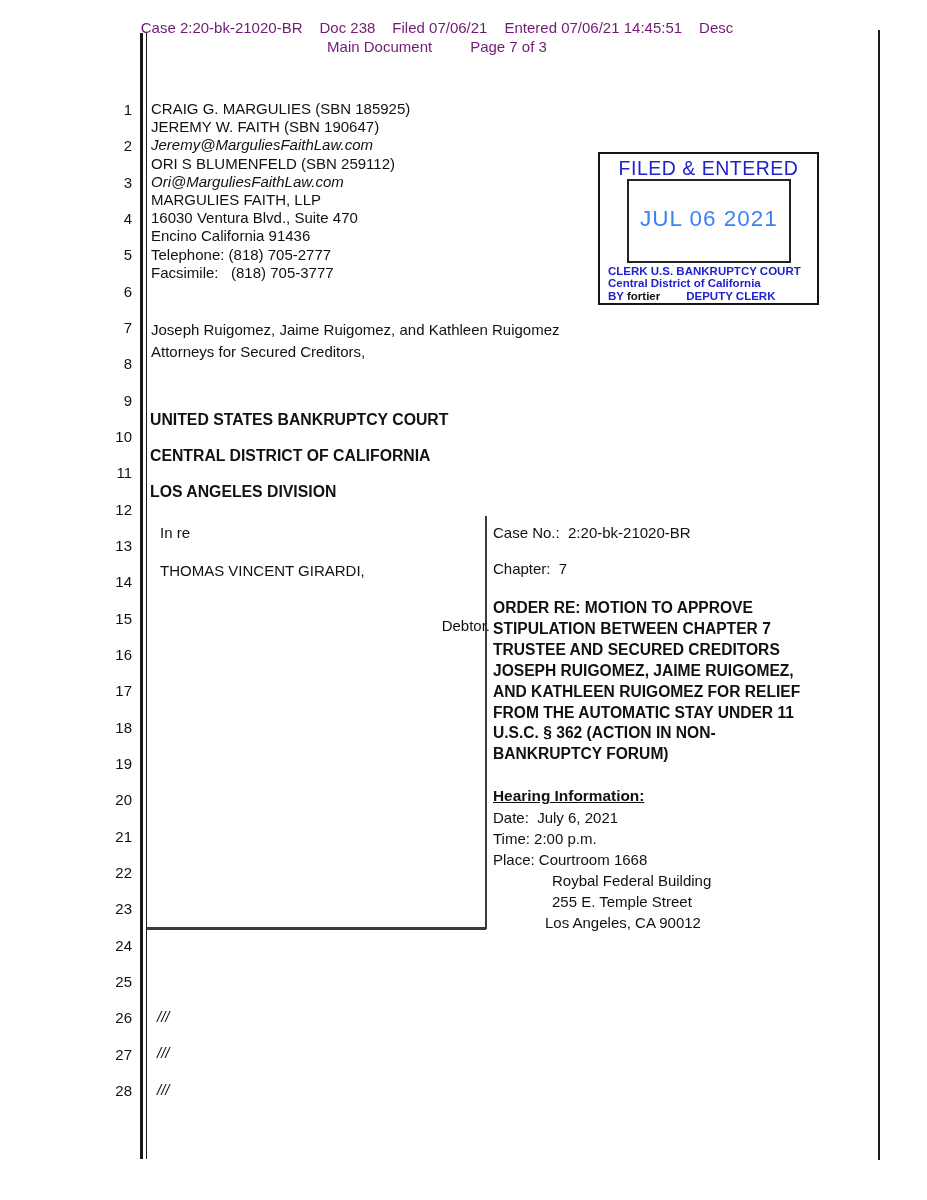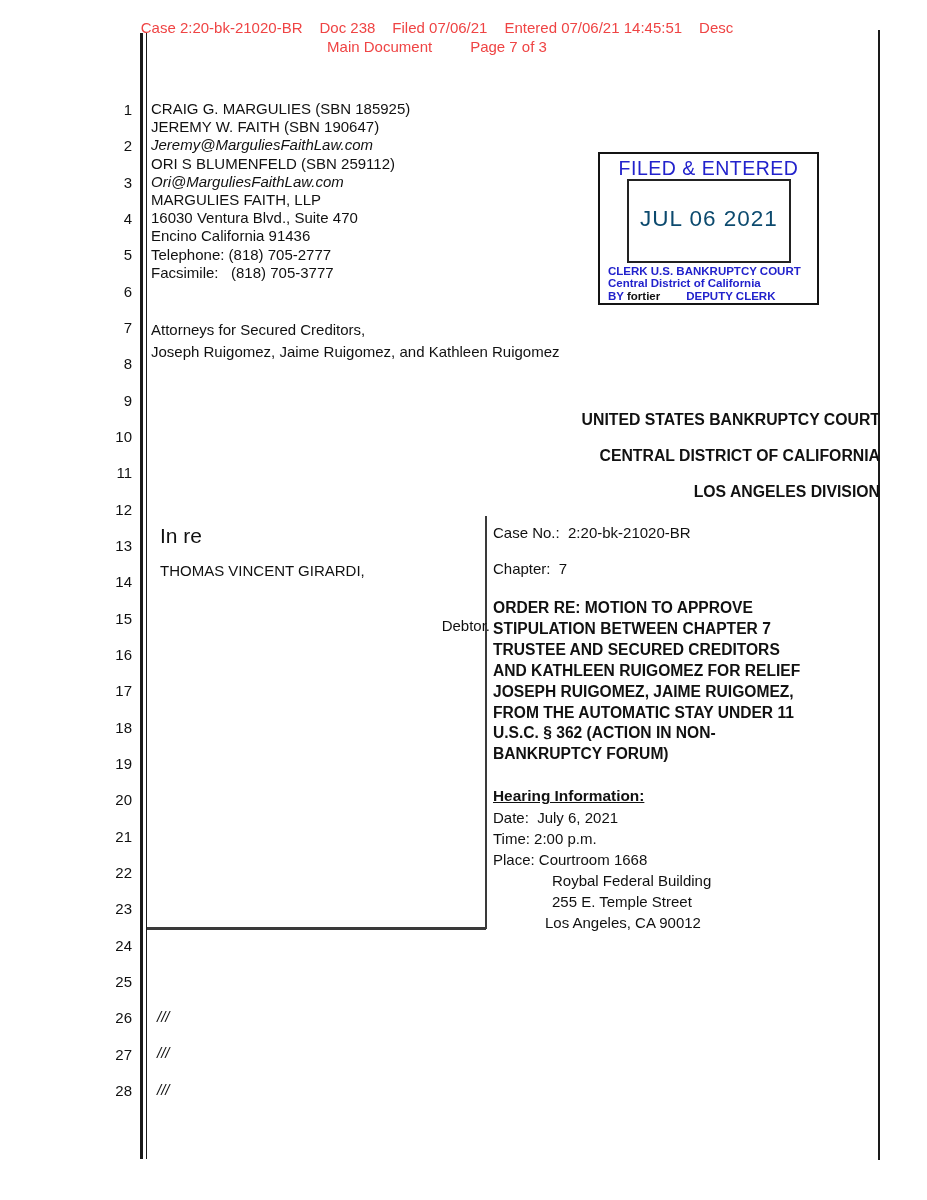--- a/index.html
+++ b/index.html
@@ -2,21 +2,21 @@
 <html><head>
 <meta charset="utf-8">
 <style>
   html,body{margin:0;padding:0;background:#fff;}
   #page{
     position:relative;width:927px;height:1200px;background:#fff;overflow:hidden;
     font-family:"Liberation Sans","DejaVu Sans",sans-serif;color:#111;
   }
   .t{white-space:pre;}
   
-  .hdr-row{position:absolute;left:0;width:874px;display:flex;justify-content:center;gap:17px;font-size:15px;color:#ef4444;}
+  .hdr-row{position:absolute;left:0;width:874px;display:flex;justify-content:center;gap:17px;font-size:15px;color:#701a75;}
   .hdr-row1{top:19px;}
   .hdr-row2{top:38px;gap:38px;}
   
   .rule{position:absolute;background:#1a1a1a;}
   .rule-left-thick{left:140px;top:33px;width:2.5px;height:1126px;}
   .rule-left-thin{left:146px;top:33px;width:1px;height:1126px;}
   .rule-right{left:878px;top:30px;width:2px;height:1130px;}
   
   .line-numbers{position:absolute;left:98px;top:101px;width:34px;text-align:right;font-size:15px;}
   .line-numbers div{height:36.33px;}
@@ -27,26 +27,26 @@
   .representing{position:absolute;left:151px;top:319px;font-size:15px;line-height:22.2px;}
   
   .stamp{position:absolute;left:598px;top:152px;width:217px;height:149px;border:2px solid #141414;background:#fff;}
   .stamp-title{margin-top:3px;text-align:center;font-size:19.5px;letter-spacing:.5px;}
   .stamp-inner{position:absolute;left:27px;top:25px;width:160px;height:80px;border:2.5px solid #222;}
   .stamp-date{width:100%;text-align:center;line-height:76px;font-size:22.5px;letter-spacing:1px;}
   .clerk{position:absolute;left:8px;top:111px;font-size:11.5px;font-weight:bold;line-height:12.4px;}
   .by-name{color:#111;}
   .deputy{margin-left:26px;}
   
-  .court-line{position:absolute;left:150px;width:730px;text-align:right;font-weight:bold;font-size:15.8px;}
+  .court-line{position:absolute;left:150px;width:730px;text-align:left;font-weight:bold;font-size:15.8px;}
   .court-1{top:411px;} .court-2{top:447px;} .court-3{top:483px;}
   
   .caption-divider{position:absolute;left:485px;top:516px;width:1.5px;height:413px;background:#3a3a3a;}
   .caption-bottom{position:absolute;left:147px;top:927px;width:339px;height:2.5px;background:#3a3a3a;}
-  .cap-inre{position:absolute;left:160px;top:524px;font-size:21px;}
+  .cap-inre{position:absolute;left:160px;top:524px;font-size:15px;}
   .cap-debtor-name{position:absolute;left:160px;top:562px;font-size:15px;}
   .cap-debtor-label{position:absolute;left:172px;top:617px;width:318px;text-align:right;font-size:15px;}
   .cap-caseno{position:absolute;left:493px;top:524px;font-size:15px;}
   .cap-chapter{position:absolute;left:493px;top:560px;font-size:15px;}
   .order-title{position:absolute;left:493px;top:598px;width:380px;font-weight:bold;font-size:15.6px;line-height:20.9px;}
   .hearing-head{position:absolute;left:493px;top:787px;font-weight:bold;font-size:15.4px;text-decoration:underline;}
   .hearing{position:absolute;left:493px;top:808px;font-size:15px;line-height:20.9px;}
   .hearing .indent1{padding-left:59px;}
   .hearing .indent2{padding-left:52px;}
   
@@ -111,28 +111,28 @@
       <div class="t italic">Jeremy@MarguliesFaithLaw.com</div>
       <div class="t">ORI S BLUMENFELD (SBN 259112)</div>
       <div class="t italic">Ori@MarguliesFaithLaw.com</div>
       <div class="t bold">MARGULIES FAITH, LLP</div>
       <div class="t">16030 Ventura Blvd., Suite 470</div>
       <div class="t">Encino California 91436</div>
       <div class="t">Telephone: (818) 705-2777</div>
       <div class="t">Facsimile:   (818) 705-3777</div>
     </div>
   <div class="representing">
+      <div class="t">Joseph Ruigomez, Jaime Ruigomez, and Kathleen Ruigomez</div>
       <div class="t">Attorneys for Secured Creditors,</div>
-      <div class="t">Joseph Ruigomez, Jaime Ruigomez, and Kathleen Ruigomez</div>
     </div>
 
   <div class="stamp">
     <div class="stamp-title" style="color:#2222cc">FILED &amp; ENTERED</div>
     <div class="stamp-inner">
-      <div class="stamp-date" style="color:#0c4a6e">JUL 06 2021</div>
+      <div class="stamp-date" style="color:#3b82f6">JUL 06 2021</div>
     </div>
     <div class="clerk" style="color:#2222cc">
       <div class="t">CLERK U.S. BANKRUPTCY COURT</div>
       <div class="t">Central District of California</div>
       <div><span class="t">BY </span><span class="t by-name">fortier</span><span class="t deputy">DEPUTY CLERK</span></div>
     </div>
   </div>
 
   <div class="court-line court-1 t">UNITED STATES BANKRUPTCY COURT</div>
   <div class="court-line court-2 t">CENTRAL DISTRICT OF CALIFORNIA</div>
@@ -144,22 +144,22 @@
   <div class="cap-inre t">In re</div>
   <div class="cap-debtor-name t">THOMAS VINCENT GIRARDI,</div>
   <div class="cap-debtor-label t">Debtor.</div>
 
   <div class="cap-caseno t">Case No.:  2:20-bk-21020-BR</div>
   <div class="cap-chapter t">Chapter:  7</div>
   <div class="order-title">
       <div class="t">ORDER RE: MOTION TO APPROVE</div>
       <div class="t">STIPULATION BETWEEN CHAPTER 7</div>
       <div class="t">TRUSTEE AND SECURED CREDITORS</div>
+      <div class="t">JOSEPH RUIGOMEZ, JAIME RUIGOMEZ,</div>
       <div class="t">AND KATHLEEN RUIGOMEZ FOR RELIEF</div>
-      <div class="t">JOSEPH RUIGOMEZ, JAIME RUIGOMEZ,</div>
       <div class="t">FROM THE AUTOMATIC STAY UNDER 11</div>
       <div class="t">U.S.C. § 362 (ACTION IN NON-</div>
       <div class="t">BANKRUPTCY FORUM)</div>
     </div>
   <div class="hearing-head t">Hearing Information:</div>
   <div class="hearing">
       <div class="t">Date:  July 6, 2021</div>
       <div class="t">Time: 2:00 p.m.</div>
       <div class="t">Place: Courtroom 1668</div>
       <div class="t indent1">Roybal Federal Building</div>

